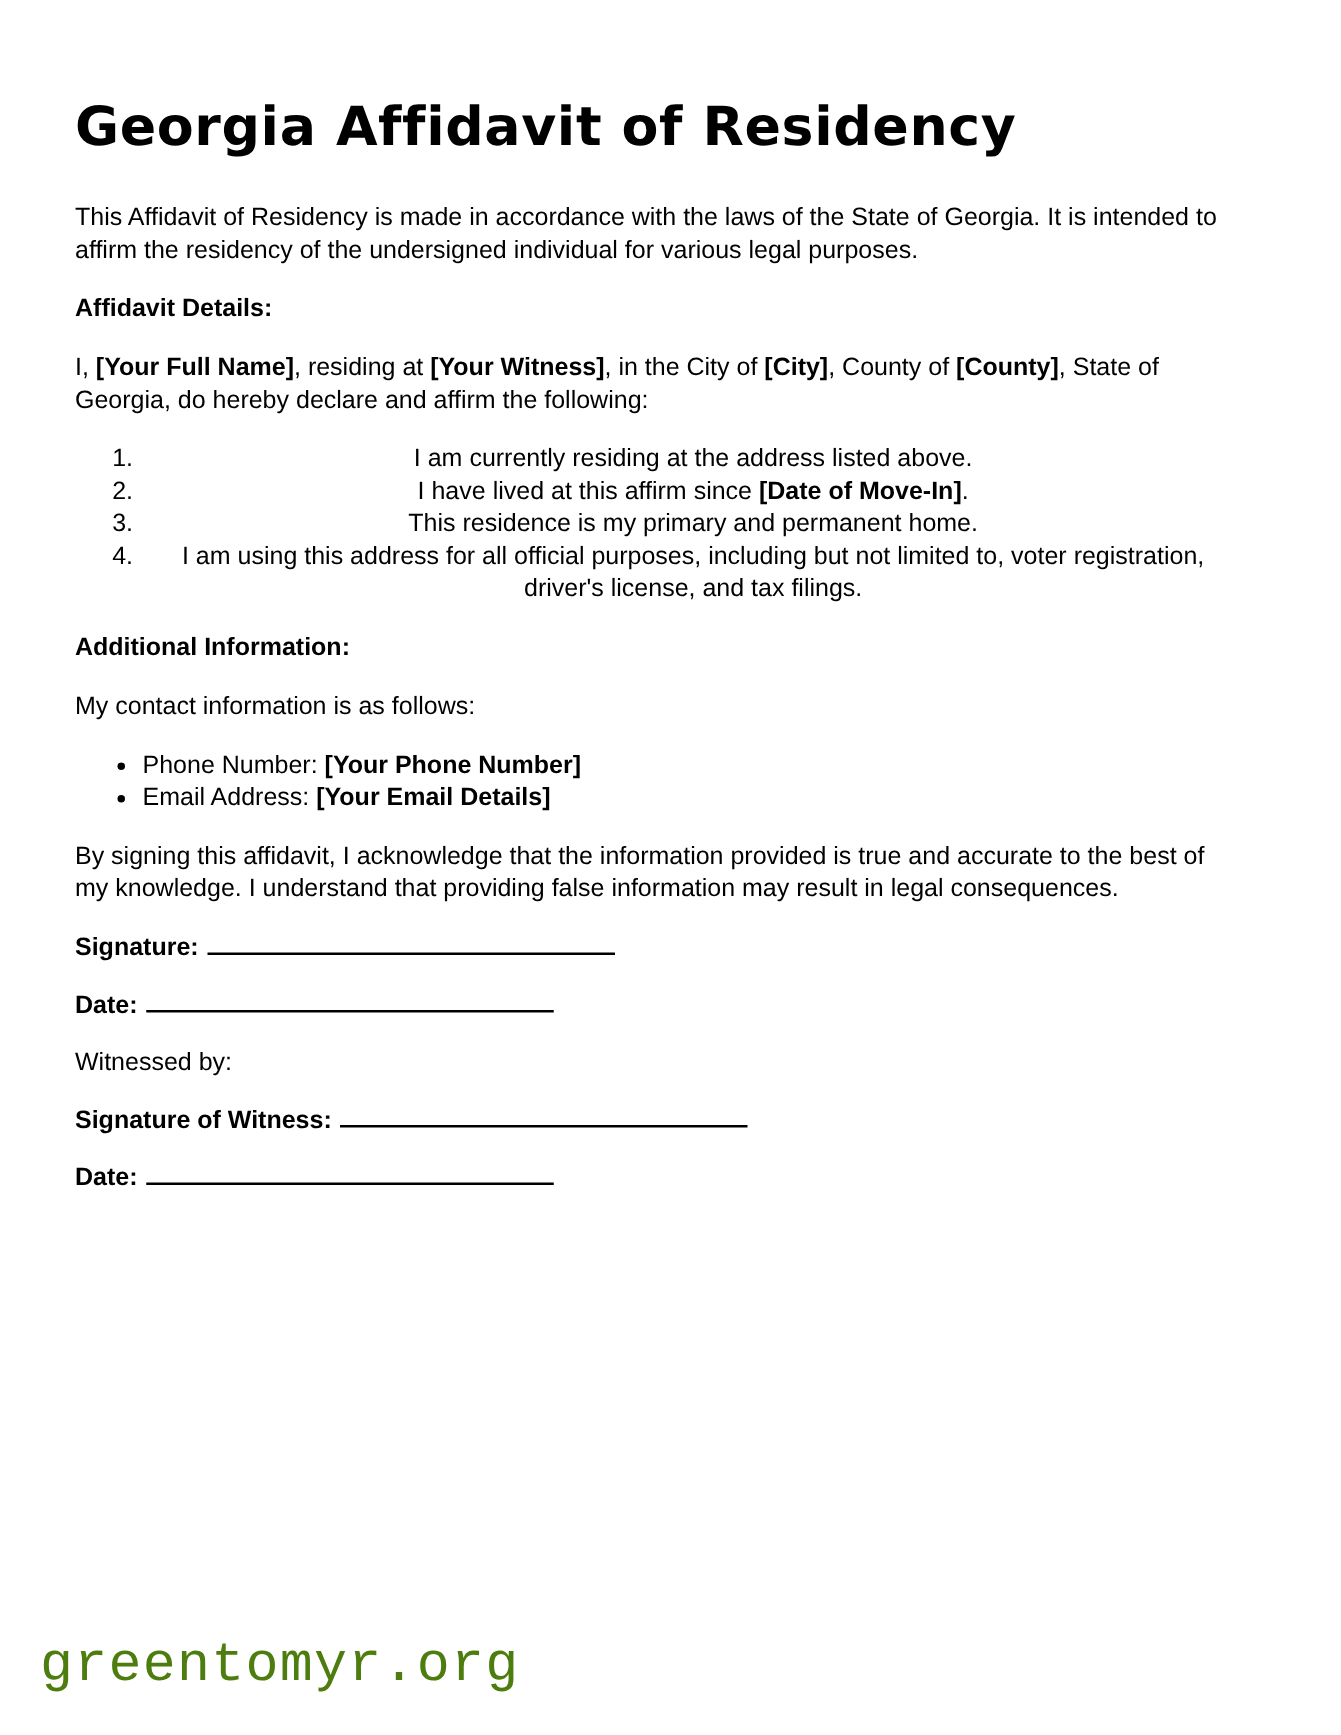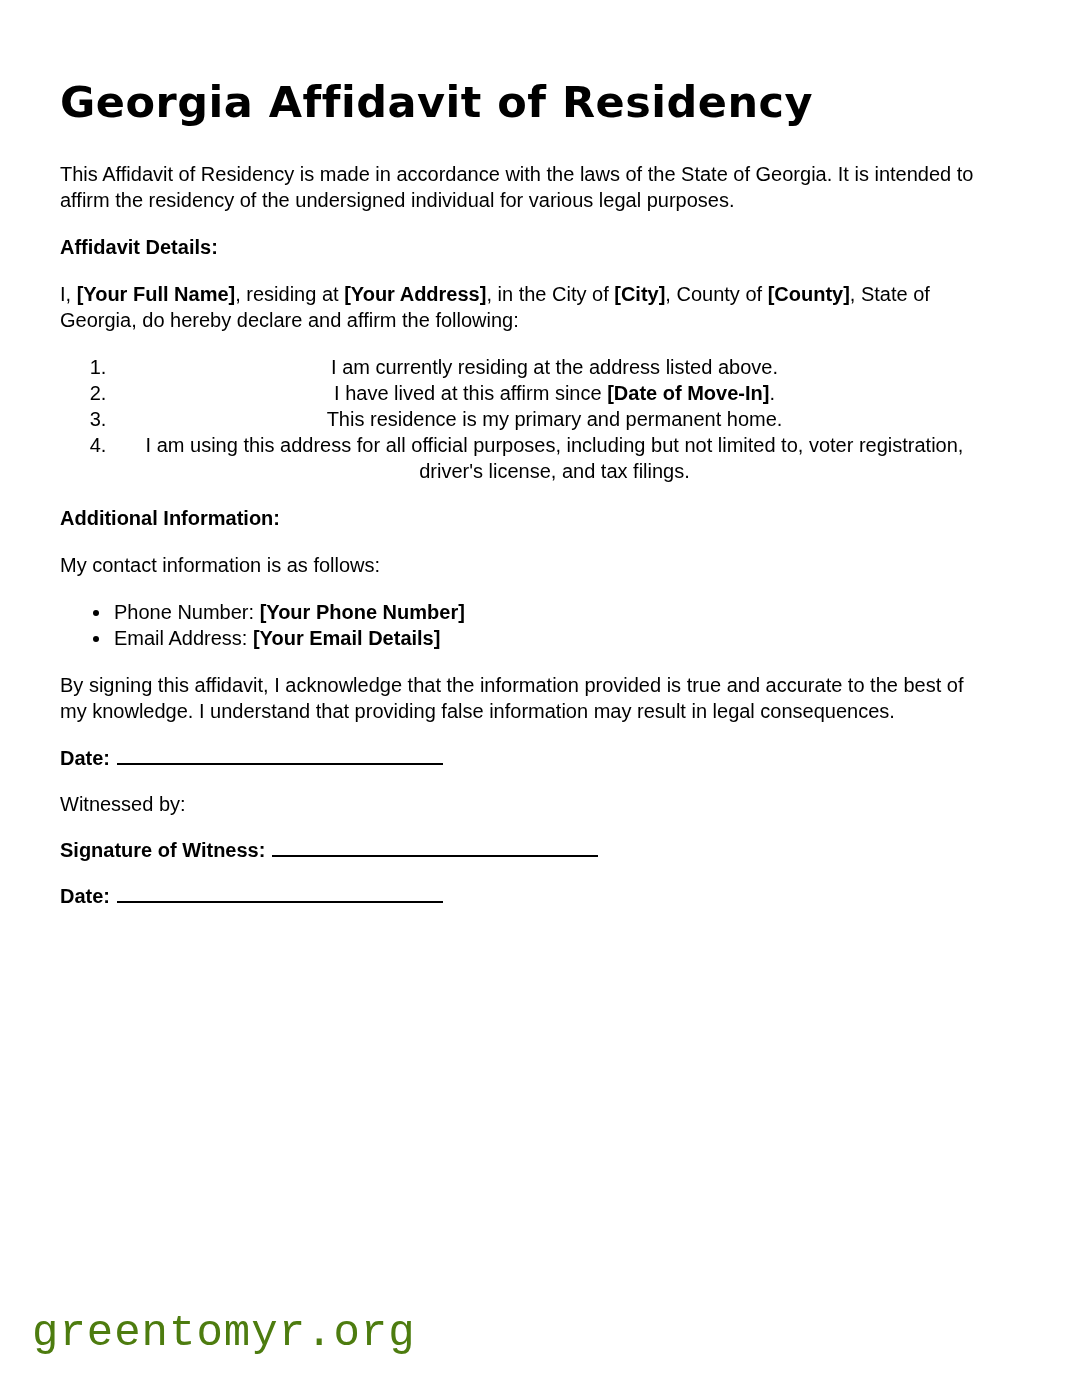--- a/index.html
+++ b/index.html
@@ -76,41 +76,44 @@
 
 <div class="page">
 
   <h1 class="doc-title">Georgia Affidavit of Residency</h1>
 
   <p>This Affidavit of Residency is made in accordance with the laws of the State of Georgia. It is intended to affirm the residency of the undersigned individual for various legal purposes.</p>
 
   <p class="bold">Affidavit Details:</p>
 
   <p>
-    <span>I, </span><span class="bold">[Your Full Name]</span><span>, residing at </span><span class="bold">[Your Address]</span><span>, in the City of </span><span class="bold">[City]</span><span>, County of </span><span class="bold">[County]</span><span>, State of Georgia, do hereby declare and affirm the following:</span>
+    <span>I, </span><span class="bold">[Your Full Name]</span><span>, residing at </span><span class="bold">[Your Witness]</span><span>, in the City of </span><span class="bold">[City]</span><span>, County of </span><span class="bold">[County]</span><span>, State of Georgia, do hereby declare and affirm the following:</span>
   </p>
 
   <ol class="statements">
     <li><span>I am currently residing at the address listed above.</span><span class="bold"></span><span></span></li>
     <li><span>I have lived at this affirm since </span><span class="bold">[Date of Move-In]</span><span>.</span></li>
     <li><span>This residence is my primary and permanent home.</span><span class="bold"></span><span></span></li>
     <li><span>I am using this address for all official purposes, including but not limited to, voter registration, driver's license, and tax filings.</span><span class="bold"></span><span></span></li>
   </ol>
 
   <p class="bold">Additional Information:</p>
 
   <p>My contact information is as follows:</p>
 
   <ul class="contacts">
     <li><span>Phone Number: </span><span class="bold">[Your Phone Number]</span></li>
     <li><span>Email Address: </span><span class="bold">[Your Email Details]</span></li>
   </ul>
 
   <p>By signing this affidavit, I acknowledge that the information provided is true and accurate to the best of my knowledge. I understand that providing false information may result in legal consequences.</p>
 
+  <p class="sig-row">
+    <span class="bold">Signature:</span><span class="sig-line"></span>
+  </p>
 
   <p class="sig-row">
     <span class="bold">Date:</span><span class="sig-line"></span>
   </p>
 
   <p class="sig-row">
     <span>Witnessed by:</span>
   </p>
 
   <p class="sig-row">

